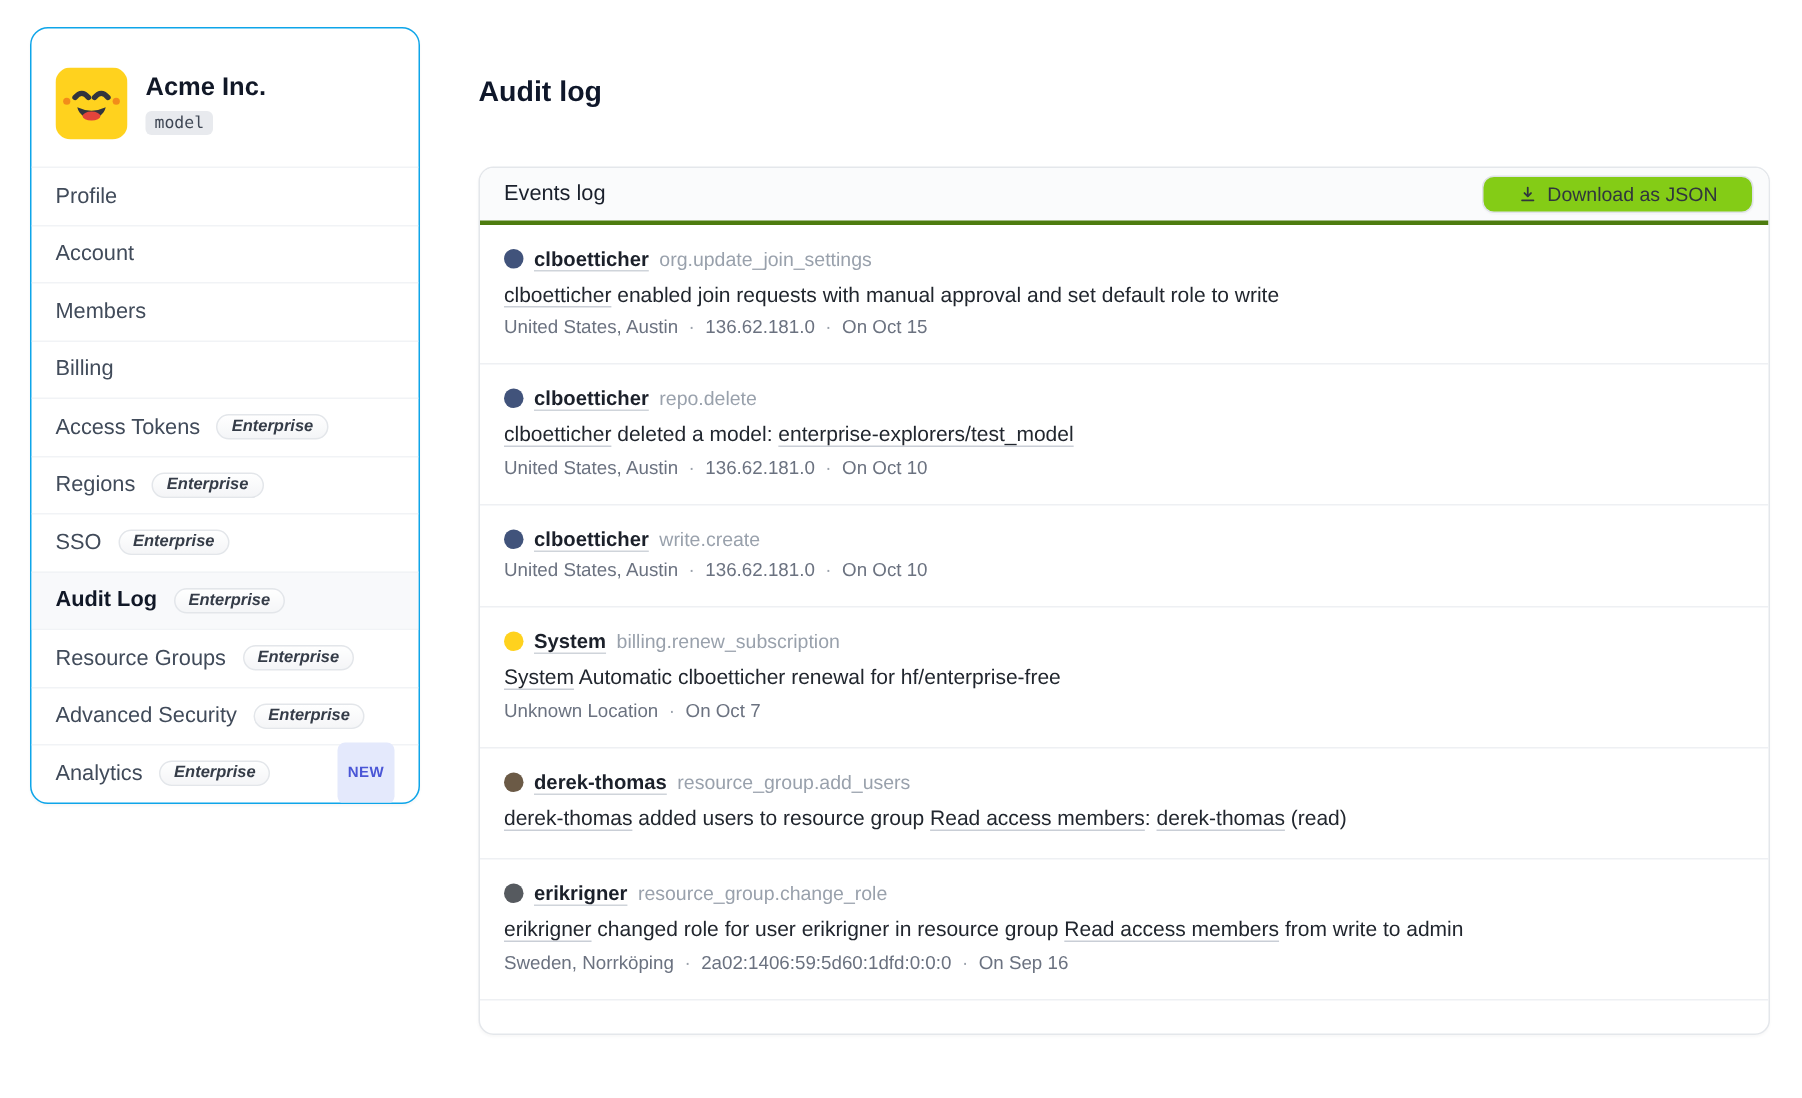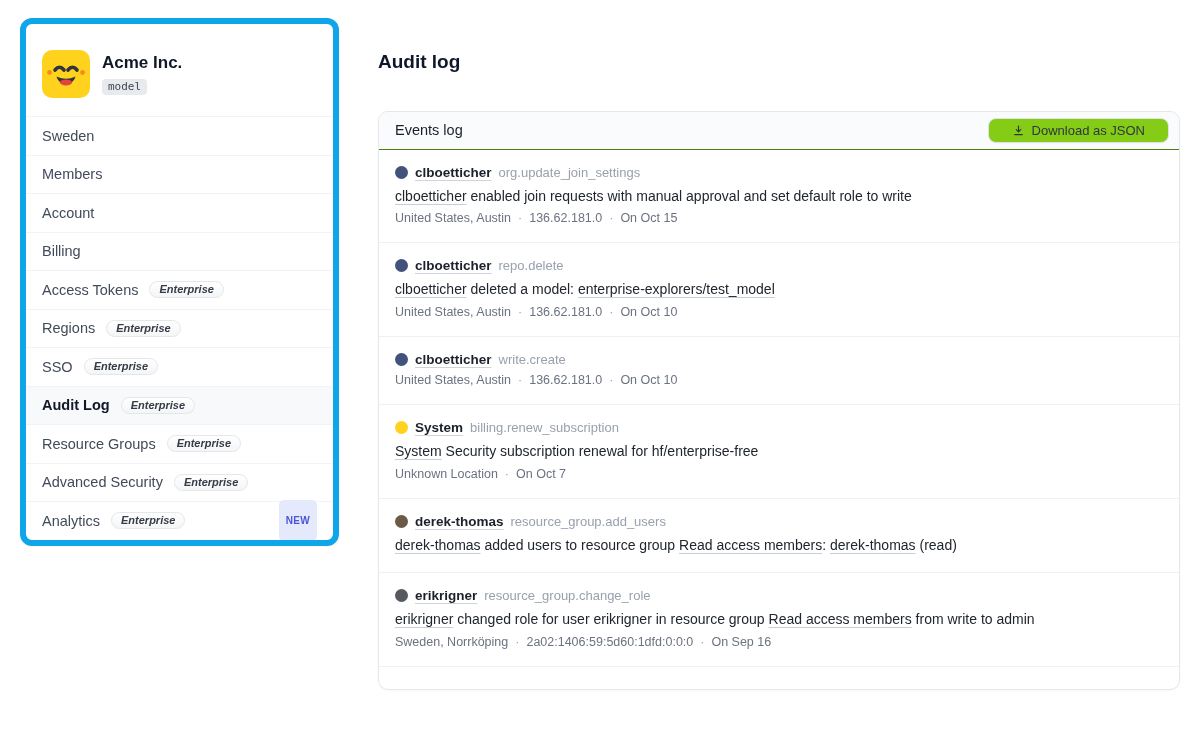--- a/index.html
+++ b/index.html
@@ -6,22 +6,22 @@
   html,body { margin:0; padding:0; }
   body {
     width:1201px; height:732px; overflow:hidden;
     background:#ffffff; color:#111827;
     font-family:"Liberation Sans","DejaVu Sans",sans-serif;
   }
   .layout { display:flex; align-items:flex-start; }
 
   
   .sidebar {
-    width:319px; margin:18px 0 0 20px; flex:none;
-    background:#fff; border:6px solid #0ea5e9; border-radius:12px;
+    width:260px; margin:18px 0 0 20px; flex:none;
+    background:#fff; border:1px solid #0ea5e9; border-radius:12px;
     box-shadow:0 1px 2px rgba(0,0,0,.04); overflow:hidden;
   }
   .org-header { display:flex; gap:12px; padding:26px 16px 18px; align-items:flex-start; }
   .org-avatar { width:48px; height:48px; flex:none; }
   .org-name { font-size:17px; font-weight:700; color:#111827; margin-top:3px; line-height:1.2; }
   .org-handle {
     display:inline-block; margin-top:6px; background:#e8eaee; color:#3f4754;
     font-family:"DejaVu Sans Mono","Liberation Mono",monospace;
     font-size:11px; padding:1px 6px 2px; border-radius:4px;
   }
@@ -45,21 +45,21 @@
   
   .main { flex:1; margin:38px 21px 0 39px; min-width:0; }
   .page-title { font-size:19px; font-weight:700; color:#0f172a; line-height:1.2; }
   .panel {
     margin-top:37px; border:1px solid #e4e7eb; border-radius:10px;
     background:#fff; box-shadow:0 1px 2px rgba(0,0,0,.03); overflow:hidden;
   }
   .panel-head {
     display:flex; align-items:center; justify-content:space-between;
     height:38px; padding:0 10px 0 16px;
-    background:#fafbfc; border-bottom:1px solid #4d7c0f;
+    background:#fafbfc; border-bottom:3px solid #4d7c0f;
   }
   .panel-title { font-size:14.5px; color:#1a202c; }
   .btn-download {
     display:flex; align-items:center; gap:7px; background:#84cc16;
     border:1px solid #e0e3e8; border-radius:8px; padding:4px 23px;
     font-size:13px; color:#30363d; cursor:pointer; font-family:inherit;
     box-shadow:0 1px 1px rgba(0,0,0,.02);
   }
   .btn-download svg { display:block; }
 
@@ -99,27 +99,27 @@
           <ellipse cx="24" cy="32.4" rx="6" ry="3" fill="#E2443B"></ellipse>
         </svg>
       </span>
       <div>
         <div class="org-name">Acme Inc.</div>
         <span class="org-handle">model</span>
       </div>
     </div>
     <nav>
         <a class="nav-item">
-          <span>Sweden</span>
+          <span>Profile</span>
+        </a>
+        <a class="nav-item">
+          <span>Account</span>
         </a>
         <a class="nav-item">
           <span>Members</span>
-        </a>
-        <a class="nav-item">
-          <span>Account</span>
         </a>
         <a class="nav-item">
           <span>Billing</span>
         </a>
         <a class="nav-item">
           <span>Access Tokens</span>
           <span class="badge-ent">Enterprise</span>
         </a>
         <a class="nav-item">
           <span>Regions</span>
@@ -192,21 +192,21 @@
               <span class="event-action">write.create</span>
             </div>
             <div class="event-meta"><span>United States, Austin</span><span class="dotsep">·</span><span>136.62.181.0</span><span class="dotsep">·</span><span>On Oct 10</span></div>
           </div>
           <div class="event">
             <div class="event-top">
               <span class="event-avatar" style="background: rgb(255, 210, 30);"></span>
               <a class="event-user">System</a>
               <span class="event-action">billing.renew_subscription</span>
             </div>
-            <div class="event-desc"><a class="lnk">System</a><span> Security subscription renewal for hf/enterprise-free</span></div>
+            <div class="event-desc"><a class="lnk">System</a><span> Automatic clboetticher renewal for hf/enterprise-free</span></div>
             <div class="event-meta"><span>Unknown Location</span><span class="dotsep">·</span><span>On Oct 7</span></div>
           </div>
           <div class="event">
             <div class="event-top">
               <span class="event-avatar" style="background: rgb(107, 90, 70);"></span>
               <a class="event-user">derek-thomas</a>
               <span class="event-action">resource_group.add_users</span>
             </div>
             <div class="event-desc"><a class="lnk">derek-thomas</a><span> added users to resource group </span><a class="lnk">Read access members</a><span>: </span><a class="lnk">derek-thomas</a><span> (read)</span></div>
           </div>

